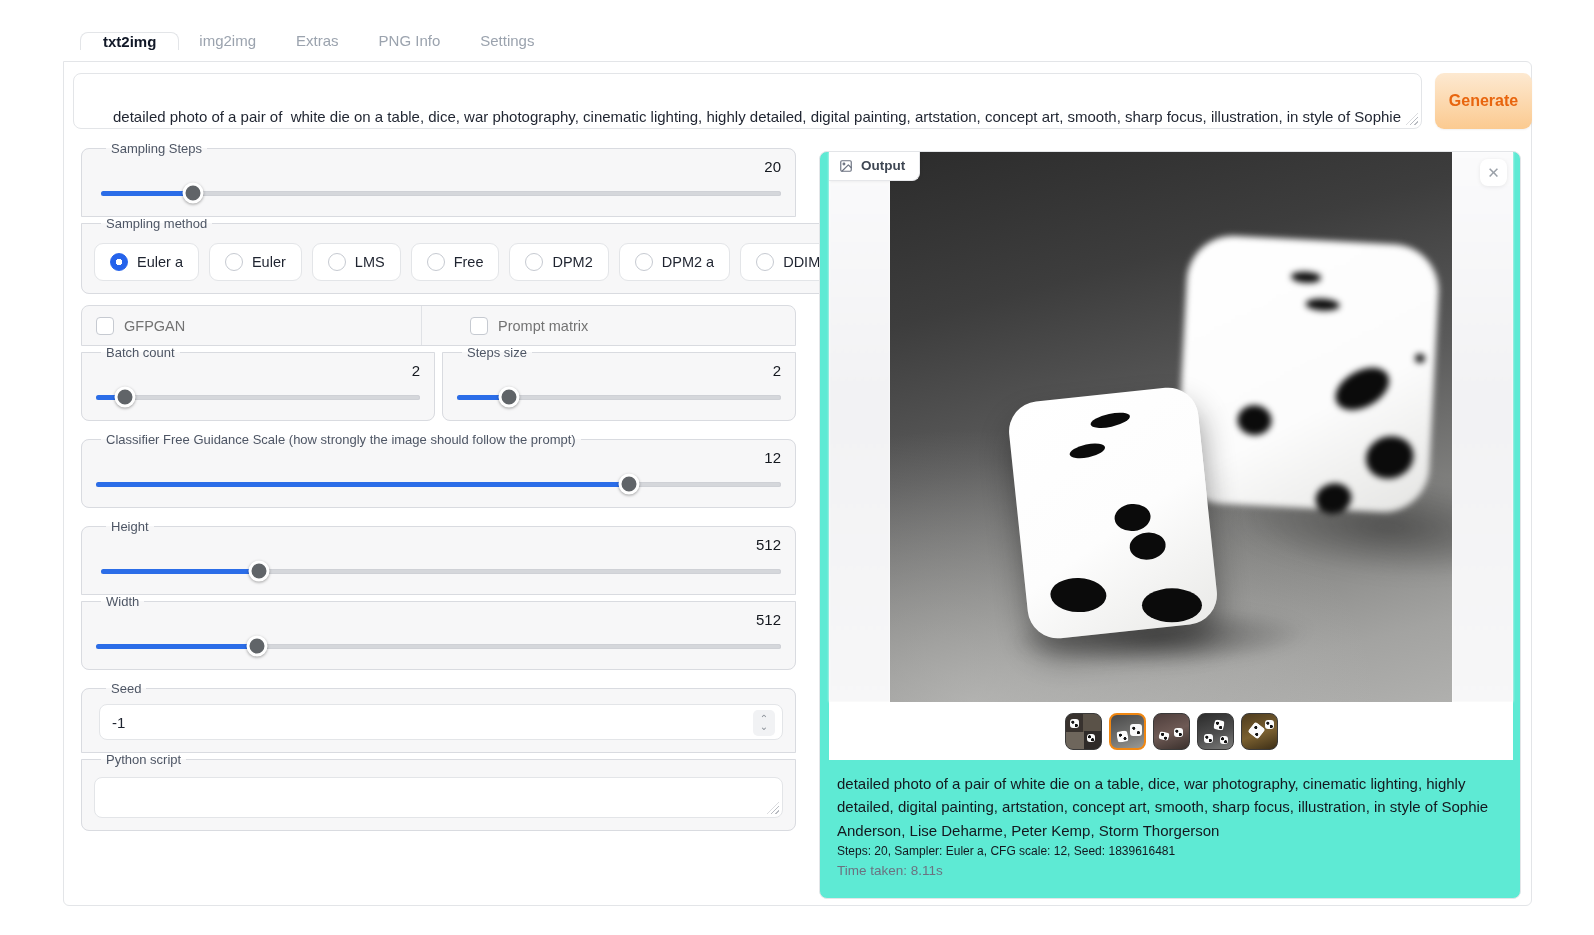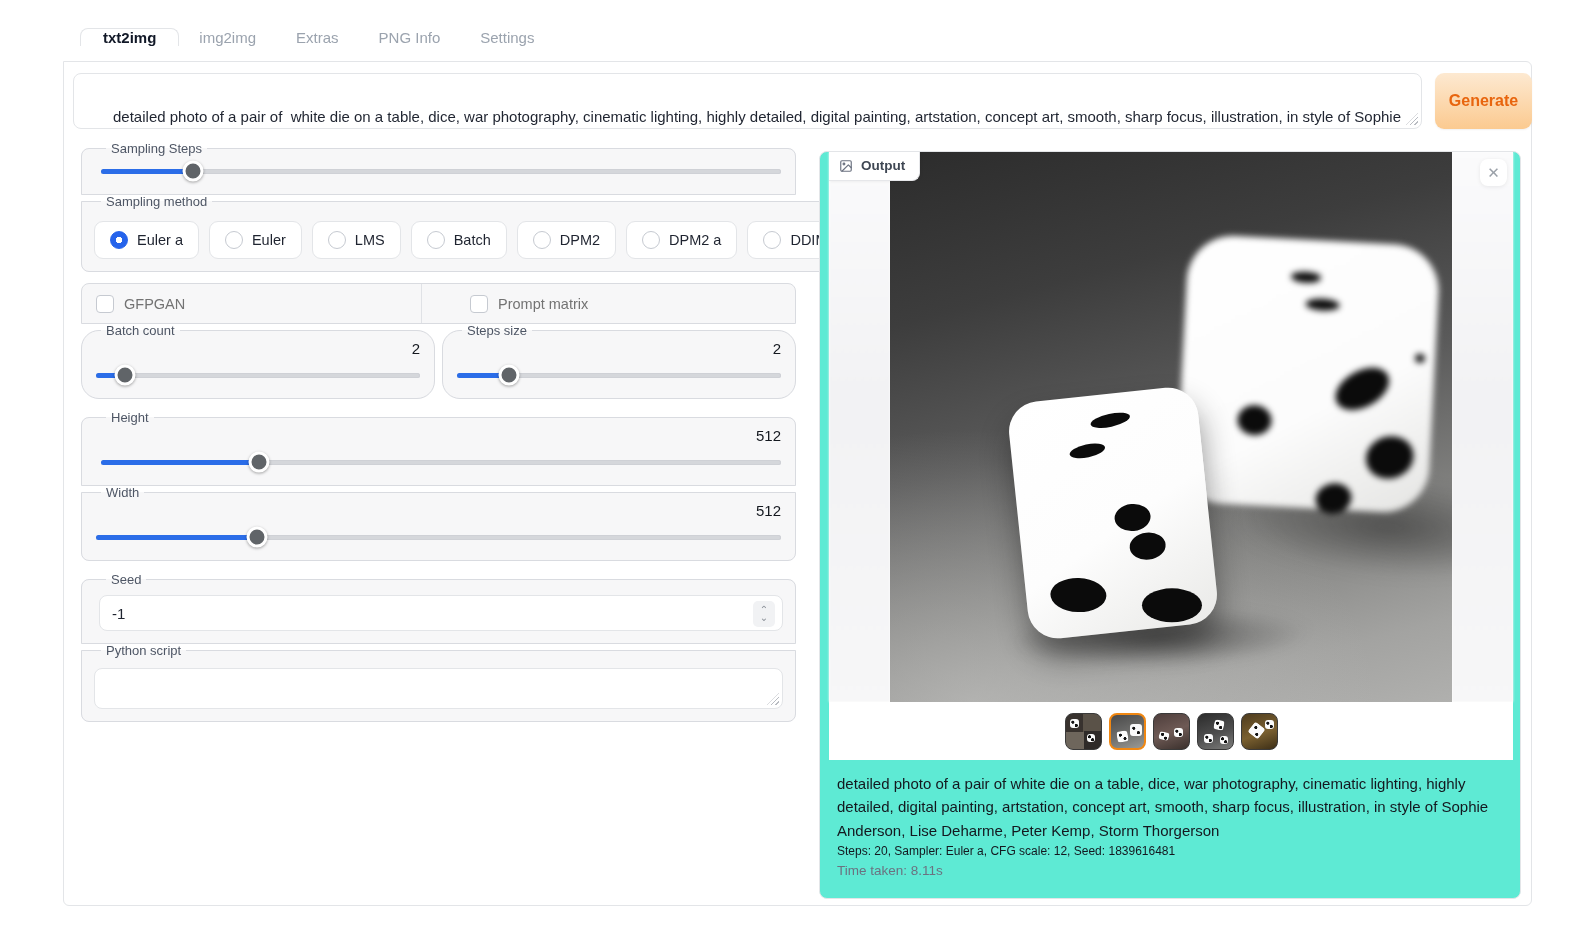--- a/index.html
+++ b/index.html
@@ -7,21 +7,21 @@
   body {
     font-family: "Liberation Sans", sans-serif;
     color:#1f2430;
     width:1594px; height:935px;
     position:relative; overflow:hidden;
     -webkit-font-smoothing:antialiased;
   }
   .canvas { position:absolute; inset:0; }
 
   
-  .tabbar { position:absolute; left:63px; top:16px; display:flex; align-items:center; height:42px; z-index:5;padding-left:17px; }
+  .tabbar { position:absolute; left:63px; top:32px; display:flex; align-items:flex-start; height:42px; z-index:5;padding-left:17px; }
   .tab-active {
     background:#fff; border:1px solid #e3e5e8; border-bottom:none;
     border-radius:8px 8px 0 0; padding:0 22px; display:flex; align-items:center;
     font-size:15px; font-weight:700; color:#111827; cursor:pointer;
   }
   .tab { display:flex; align-items:center; padding:0 20px; font-size:15px; color:#9ba3ae; cursor:pointer; }
 
   
   .app {
     position:absolute; left:63px; top:61px; width:1469px; height:845px;
@@ -80,21 +80,21 @@
 
   .check-box-row {
     background:#f7f7f8; border:1px solid #d9dbe0; border-radius:8px 8px 0 0;
     display:flex; height:41px;
   }
   .check-cell { flex:1; display:flex; align-items:center; gap:10px; padding:0 14px; font-size:14.5px; color:#737373; cursor:pointer; }
   .check-cell + .check-cell { border-left:1px solid #e0e2e6;padding-left:48px; }
   .checkbox { width:18px; height:18px; border-radius:4px; border:1.5px solid #c6cad1; background:#fff; flex:0 0 auto; }
 
   .two-col { display:flex; gap:7px; margin-top:-1px; }
-  .two-col fieldset { flex:1; border-top-left-radius:0; border-top-right-radius:0;border-radius:18px; }
+  .two-col fieldset { flex:1; border-top-left-radius:0; border-top-right-radius:0; }
 
   .seed-input {
     position:relative; background:#fff; border:1px solid #e3e5e8; border-radius:8px;
     height:36px; display:flex; align-items:center; padding:0 10px 0 12px;
     font-size:15px; color:#1f2430; margin-top:4px;
   }
   .spinner {
     position:absolute; right:7px; top:5px; width:22px; height:26px;
     background:#f1f2f4; border-radius:5px; display:flex; flex-direction:column;
     align-items:center; justify-content:center; color:#8a9098; font-size:10px; line-height:8px;
@@ -208,20 +208,21 @@
       <span>detailed photo of a pair of  white die on a table, dice, war photography, cinematic lighting, highly detailed, digital painting, artstation, concept art, smooth, sharp focus, illustration, in style of Sophie Anderson, Lise Deharme, Peter Kemp, Storm Thorgerson</span>
       <span class="resize-corner"></span>
     </div>
     <button class="generate-btn">Generate</button>
 
     <div class="left-col">
 
       <div class="group">
         <fieldset class="flush-next">
           <legend>Sampling Steps</legend>
+          <div class="sl-val">20</div>
           <div class="sl-wrap">
             <div class="sl-track">
               <div class="sl-fill" style="width: 13.6%;"></div>
               <div class="sl-knob" style="left: 13.6%;"></div>
             </div>
           </div>
         </fieldset>
         <fieldset class="flush-prev">
           <legend>Sampling method</legend>
           <div class="radio-row">
@@ -232,21 +233,21 @@
             <div class="opt">
                 <span class="radio-dot"></span>
                 <span>Euler</span>
               </div>
             <div class="opt">
                 <span class="radio-dot"></span>
                 <span>LMS</span>
               </div>
             <div class="opt">
                 <span class="radio-dot"></span>
-                <span>Batch</span>
+                <span>Free</span>
               </div>
             <div class="opt">
                 <span class="radio-dot"></span>
                 <span>DPM2</span>
               </div>
             <div class="opt">
                 <span class="radio-dot"></span>
                 <span>DPM2 a</span>
               </div>
             <div class="opt">
@@ -289,20 +290,32 @@
             <div class="sl-wrap">
               <div class="sl-track">
                 <div class="sl-fill" style="width: 16%;"></div>
                 <div class="sl-knob" style="left: 16%;"></div>
               </div>
             </div>
           </fieldset>
         </div>
       </div>
 
+      <div class="group">
+        <fieldset>
+          <legend>Classifier Free Guidance Scale (how strongly the image should follow the prompt)</legend>
+          <div class="sl-val">12</div>
+          <div class="sl-wrap">
+            <div class="sl-track">
+              <div class="sl-fill" style="width: 77.8%;"></div>
+              <div class="sl-knob" style="left: 77.8%;"></div>
+            </div>
+          </div>
+        </fieldset>
+      </div>
 
       <div class="group">
         <fieldset class="flush-next">
           <legend>Height</legend>
           <div class="sl-val">512</div>
           <div class="sl-wrap">
             <div class="sl-track">
               <div class="sl-fill" style="width: 23.3%;"></div>
               <div class="sl-knob" style="left: 23.3%;"></div>
             </div>

